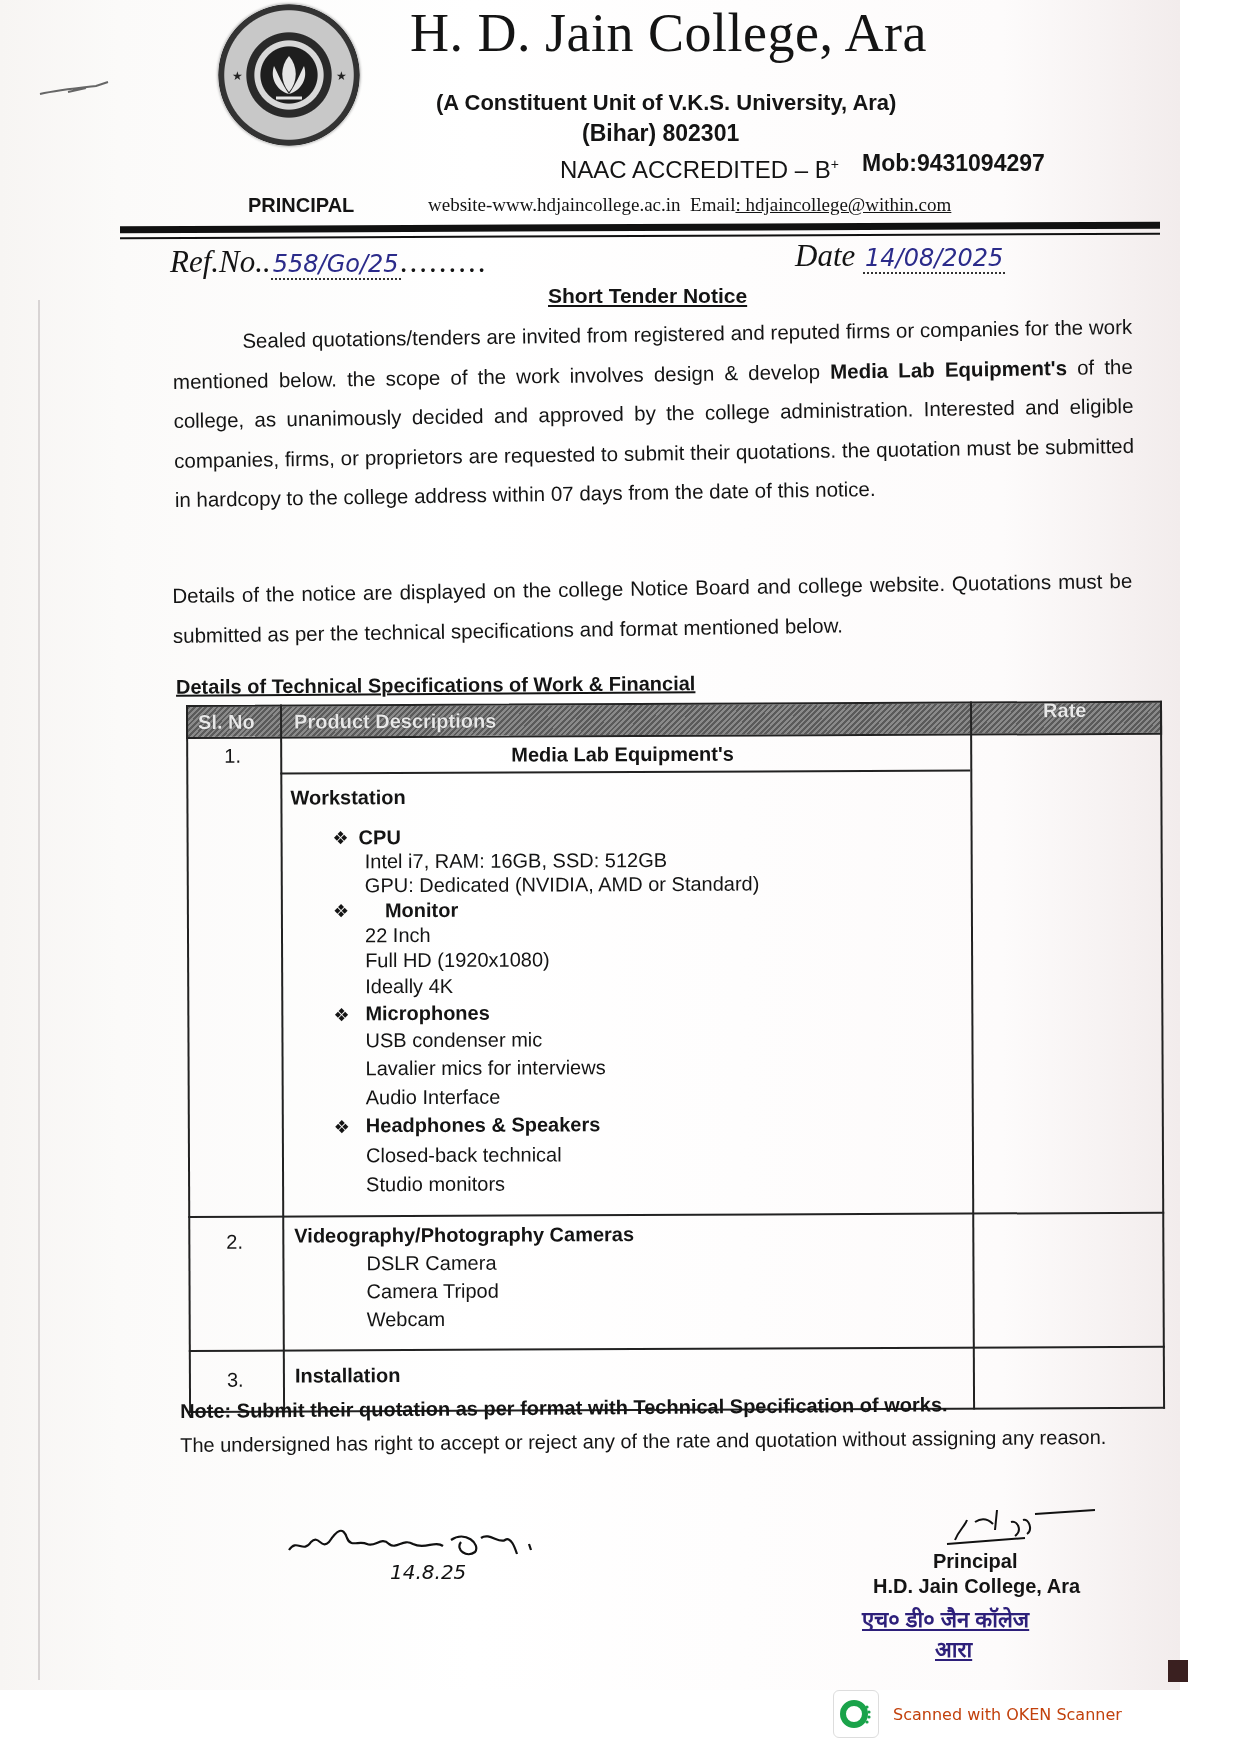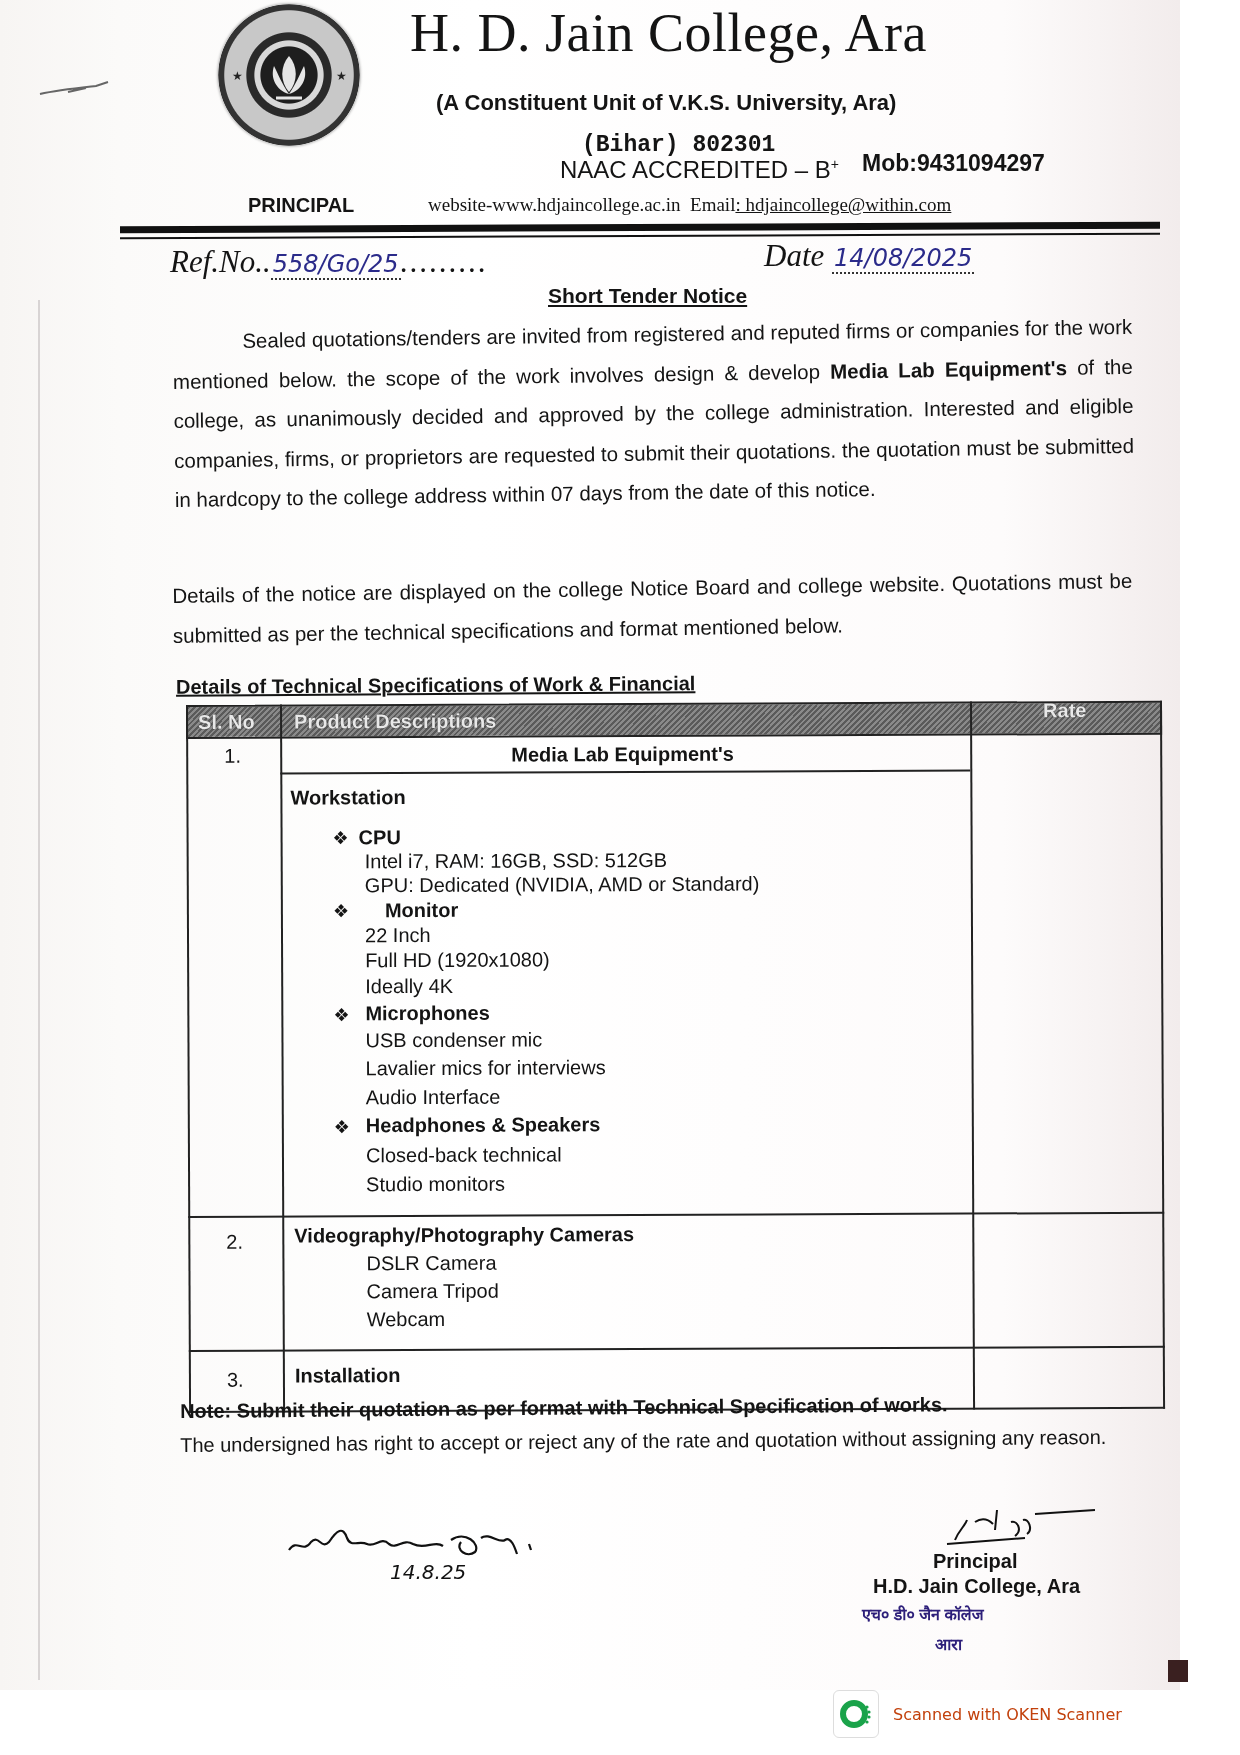--- a/index.html
+++ b/index.html
@@ -25,21 +25,21 @@
   .naac { position: absolute; left: 560px; top: 156px; font-size: 24px; white-space: nowrap; }
   .naac sup { font-size: 14px; }
   .mob { position: absolute; left: 862px; top: 150px; font-weight: bold; font-size: 23px; white-space: nowrap; }
   .principal-lbl { position: absolute; left: 248px; top: 194px; font-weight: bold; font-size: 20px; }
   .website { position: absolute; left: 428px; top: 194px; font-family: "Liberation Serif", serif; font-size: 19px; white-space: nowrap; }
   .website u { text-decoration: underline; }
   .rule-thick { position: absolute; left: 120px; top: 224px; width: 1040px; height: 7px; background: #111; transform: rotate(-0.25deg); }
   .rule-thin { position: absolute; left: 120px; top: 235px; width: 1040px; height: 2px; background: #111; transform: rotate(-0.25deg); }
   .ref { position: absolute; left: 170px; top: 244px; font-family: "Liberation Serif", serif; font-style: italic; font-size: 31px; white-space: nowrap; }
   .hand { font-family: "DejaVu Sans", sans-serif; font-style: italic; color: #2b2b8a; font-size: 24px; border-bottom: 2px dotted #333; padding: 0 2px; }
-  .date { position: absolute; left: 764px; top: 238px; font-family: "Liberation Serif", serif; font-style: italic; font-size: 31px; white-space: nowrap; }
+  .date { position: absolute; left: 795px; top: 238px; font-family: "Liberation Serif", serif; font-style: italic; font-size: 31px; white-space: nowrap; }
   .title { position: absolute; left: 548px; top: 284px; font-weight: bold; font-size: 21px; text-decoration: underline; white-space: nowrap; }
   .para { position: absolute; left: 172px; width: 960px; font-size: 20.5px; line-height: 39.5px; text-align: justify; transform: rotate(-0.9deg); transform-origin: left top; }
   .para .indent { display: inline-block; width: 70px; }
   .para b { font-weight: bold; }
   .spec-heading { position: absolute; left: 176px; top: 674px; font-weight: bold; font-size: 20px; text-decoration: underline; white-space: nowrap; transform: rotate(-0.4deg); }
   .tbl { position: absolute; left: 186px; top: 705px; width: 976px; height: 708px; transform: rotate(-0.25deg); transform-origin: left top; }
   .thead {
     position: absolute; left: 0; top: 0; width: 976px; height: 34px; box-sizing: border-box; border: 2px solid #222;
     background: repeating-linear-gradient(135deg, #5a5a5a 0 2px, #8a8a8a 2px 4px);
   }
@@ -47,21 +47,21 @@
   .vline { position: absolute; width: 2px; background: #222; }
   .hline { position: absolute; height: 2px; background: #222; }
   .cell-text { position: absolute; font-size: 20px; white-space: nowrap; }
   .bold { font-weight: bold; }
   .bullet { position: absolute; font-size: 18px; }
   .note { position: absolute; left: 180px; top: 1400px; font-size: 20px; white-space: nowrap; transform: rotate(-0.5deg); transform-origin: left top; }
   .note2 { position: absolute; left: 180px; top: 1428px; width: 960px; font-size: 20px; line-height: 35px; transform: rotate(-0.5deg); transform-origin: left top; }
   .sig-left { position: absolute; left: 285px; top: 1520px; }
   .sig-right { position: absolute; left: 935px; top: 1500px; }
   .sign-block { position: absolute; text-align: center; font-weight: bold; font-size: 20px; white-space: nowrap; }
-  .stamp { position: absolute; color: #2d1f7a; font-weight: bold; font-size: 16px; white-space: nowrap; }
+  .stamp { position: absolute; color: #2d1f7a; font-weight: bold; font-size: 22px; white-space: nowrap; text-decoration: underline; }
   .scan-footer { position: absolute; left: 833px; top: 1690px; display: flex; align-items: center; gap: 14px; }
   .scan-logo { width: 44px; height: 46px; border: 1px solid #ddd; border-radius: 6px; background: #fff; display: flex; align-items: center; justify-content: center; }
   .scan-text { font-family: "DejaVu Sans", sans-serif; font-size: 16px; color: #c2410c; }
   .corner-mark { position: absolute; left: 1168px; top: 1660px; width: 20px; height: 22px; background: #3a2020; }
 </style>
 </head>
 <body>
 
 <div class="page">
   <div class="left-edge"></div>
@@ -74,21 +74,21 @@
       <path d="M71 52 C 62 62, 62 78, 71 88 C 80 78, 80 62, 71 52 Z" fill="#e6e6e6"></path>
       <path d="M56 62 C 52 74, 58 86, 71 90 C 64 80, 60 70, 56 62 Z" fill="#e6e6e6"></path>
       <path d="M86 62 C 90 74, 84 86, 71 90 C 78 80, 82 70, 86 62 Z" fill="#e6e6e6"></path>
       <path d="M58 94 L 84 94" stroke="#e6e6e6" stroke-width="3"></path>
       <text x="14" y="76" font-size="12" fill="#222">★</text>
       <text x="118" y="76" font-size="12" fill="#222">★</text>
     </svg>
   </div>
   <div class="college-name">H. D. Jain College, Ara</div>
   <div class="subline" style="left:436px; top:90px;">(A Constituent Unit of V.K.S. University, Ara)</div>
-  <div class="subline" style="left:582px; top:132px; font-size:23px;font-family:Liberation Mono, monospace;">(Bihar) 802301</div>
+  <div class="subline" style="left:582px; top:120px; font-size:23px;">(Bihar) 802301</div>
   <div class="naac">
     <span>NAAC ACCREDITED  –  B</span><sup>+</sup>
   </div>
   <div class="mob">Mob:9431094297</div>
   <div class="principal-lbl">PRINCIPAL</div>
   <div class="website">
     <span>website-www.hdjaincollege.ac.in</span>&nbsp;&nbsp;<span>Email</span><u>: hdjaincollege@within.com</u>
   </div>
   <div class="rule-thick"></div>
   <div class="rule-thin"></div>

